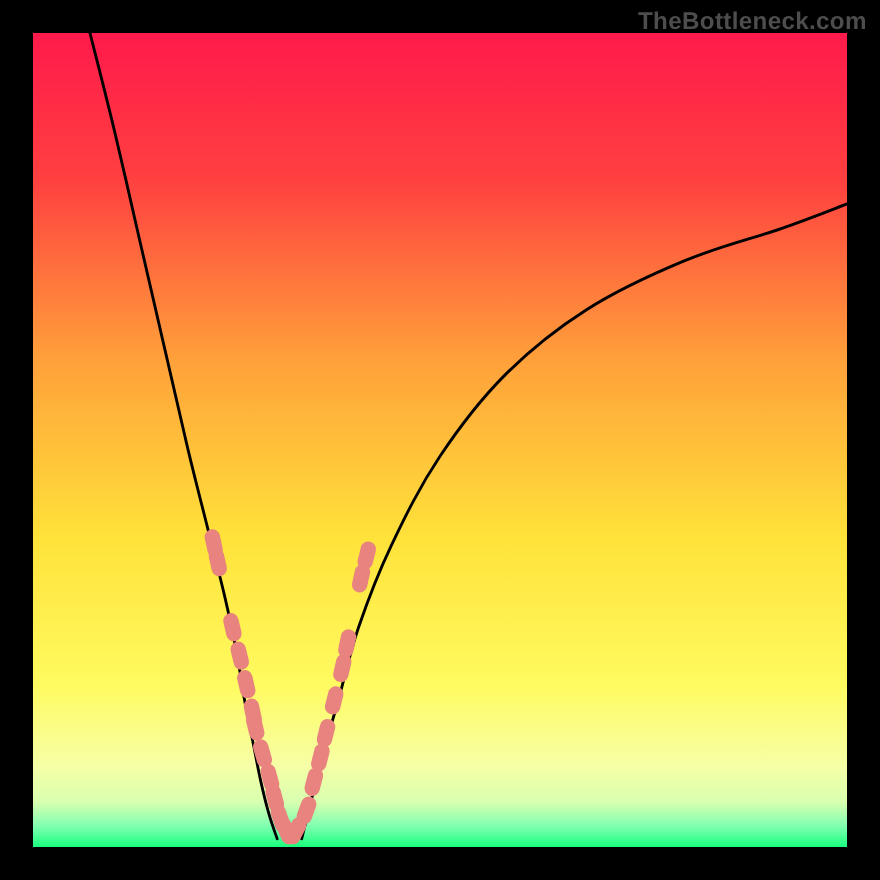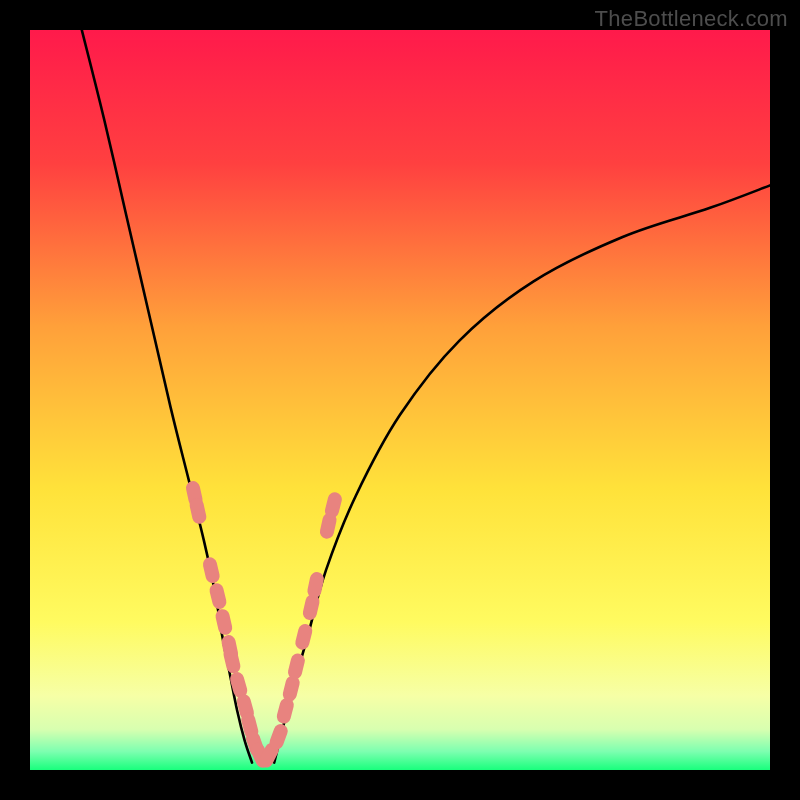--- a/index.html
+++ b/index.html
@@ -33,21 +33,21 @@
     top: 0;
     width: 100%;
     height: 100%;
   }
   .watermark {
     position: absolute;
     top: 6px;
     right: 12px;
     color: #4d4d4d;
     font-size: 22px;
-    font-weight: 400;
+    font-weight: 700;
     letter-spacing: 0.3px;
     z-index: 20;
   }
   svg.curves {
     position: absolute;
     left: 0;
     top: 0;
     width: 740px;
     height: 740px;
     z-index: 10;

